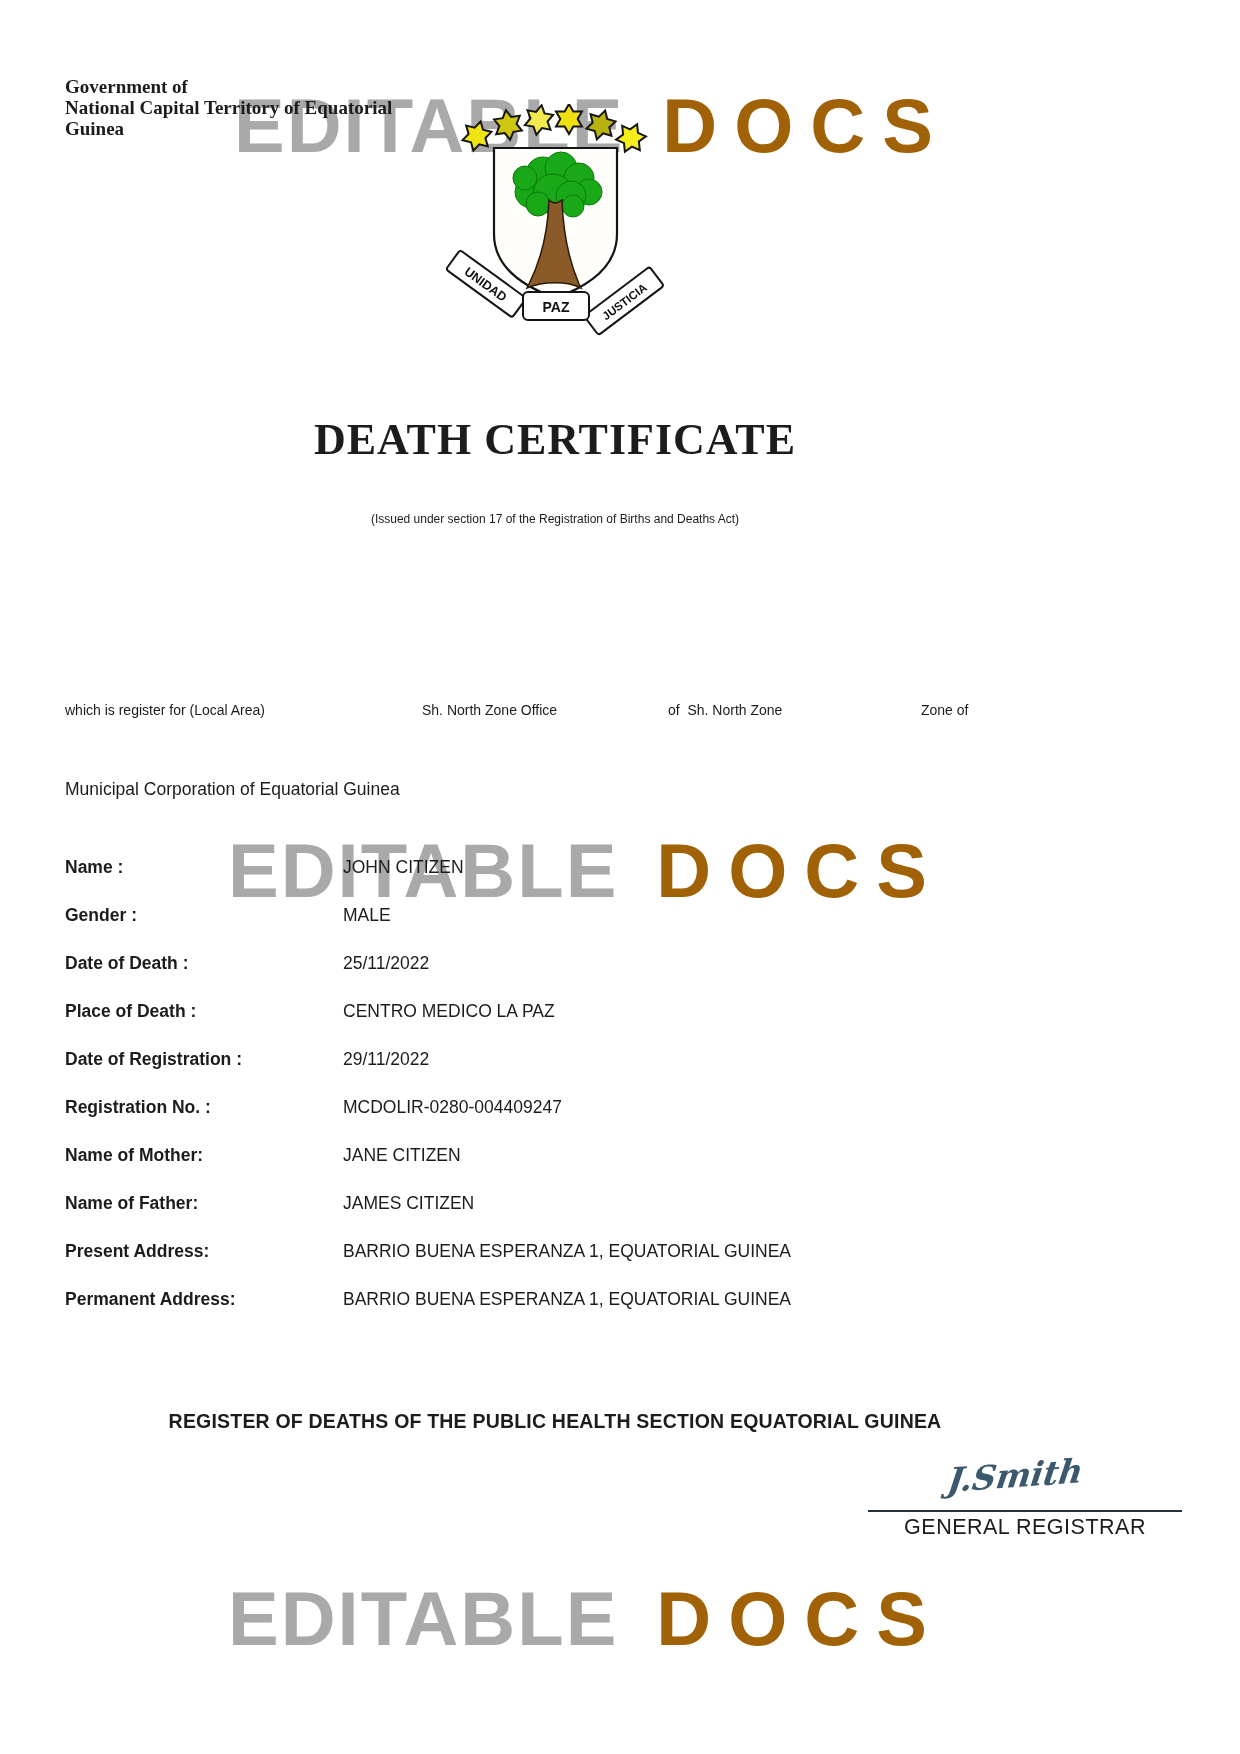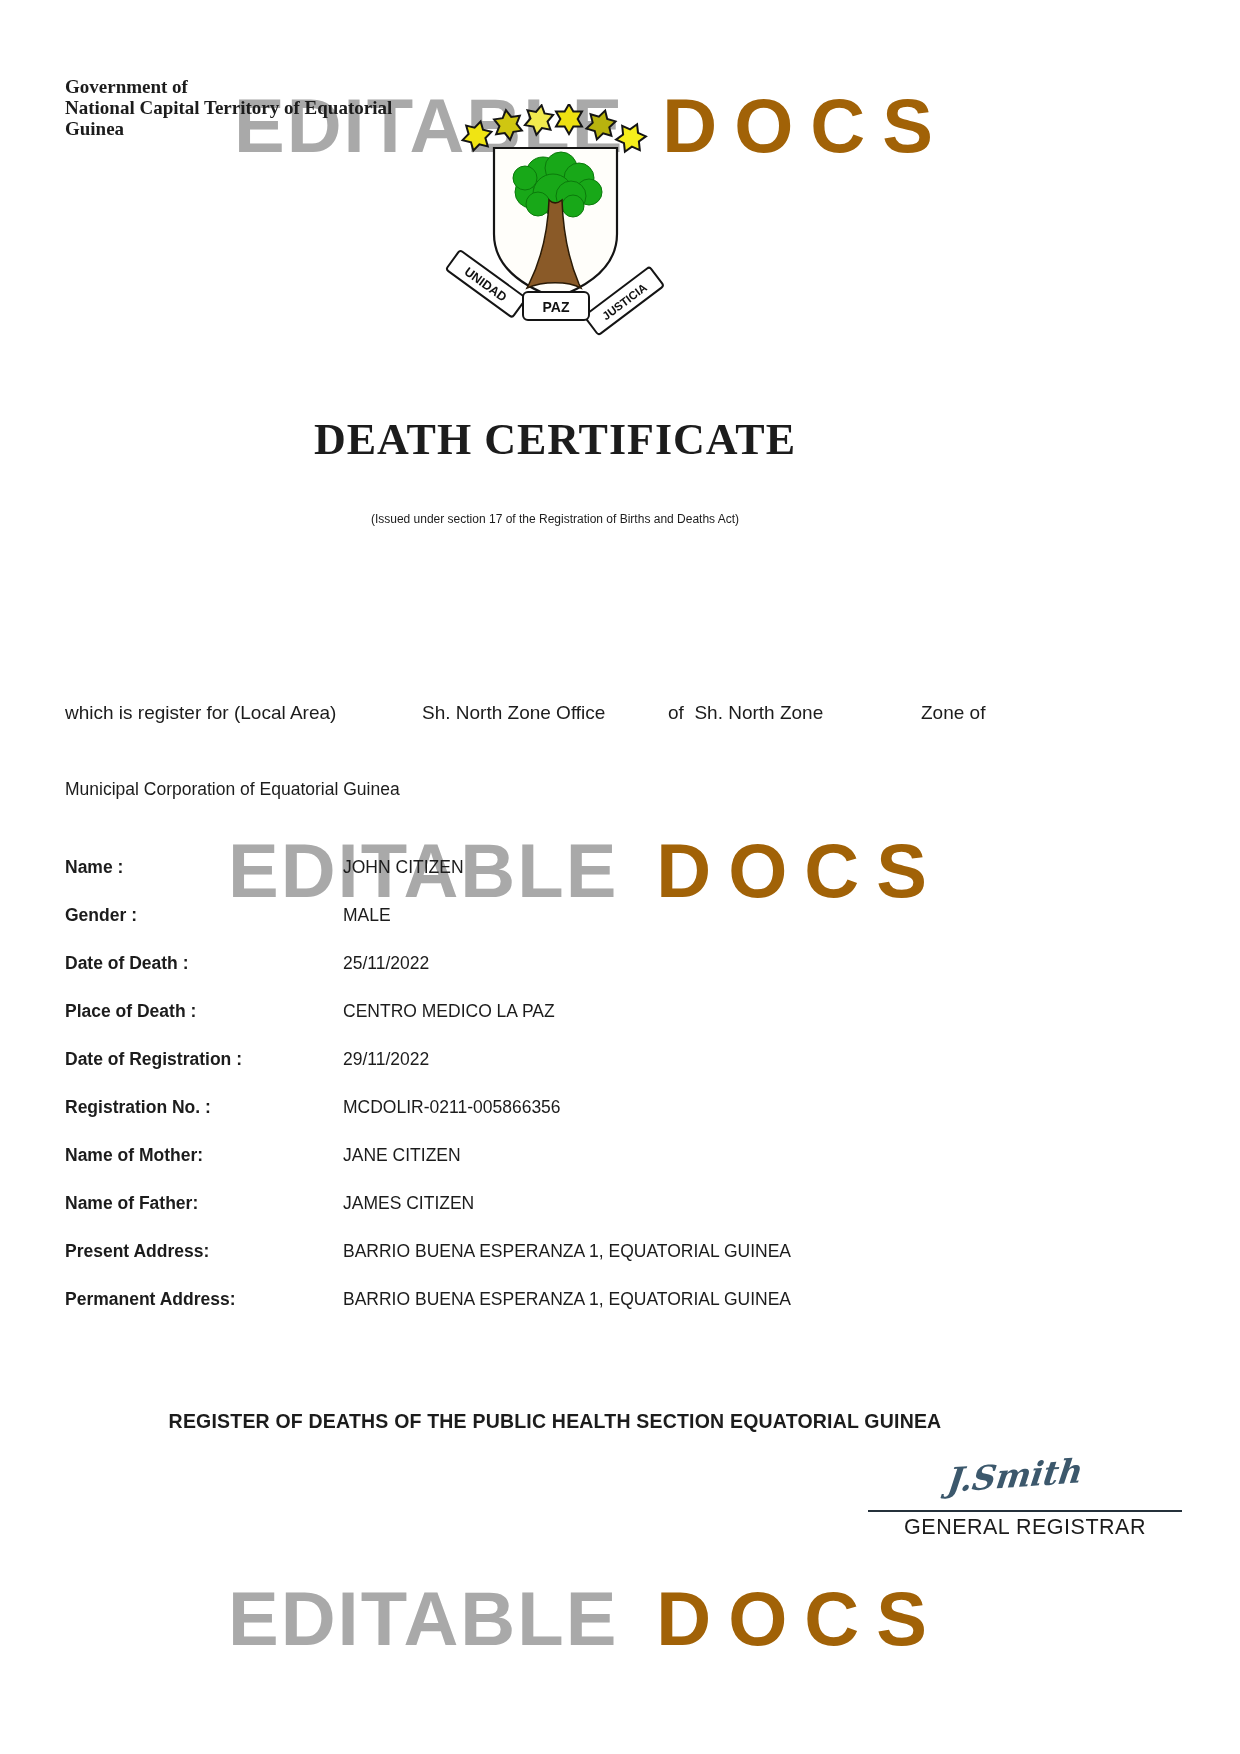--- a/index.html
+++ b/index.html
@@ -21,21 +21,21 @@
   
   .emblem { position:absolute; left:423px; top:104px; z-index:1; }
   .ribbon-text { font-family:"Liberation Sans",sans-serif; font-weight:600; fill:#111; }
   
   .center-col { position:absolute; left:65px; width:980px; text-align:center; z-index:2; }
   .form-no  { top:362px; font-family:"Liberation Serif",serif; font-size:17px; letter-spacing:0.5px; }
   .doc-title{ top:414px; font-family:"Liberation Serif",serif; font-weight:700; font-size:44px; letter-spacing:1px; }
   .subtitle { top:496px; font-size:12px;margin-top:16px; }
   .certify  { position:absolute; left:65px; top:578px; font-size:17.5px; z-index:2; }
   
-  .regline  { position:absolute; left:0; top:702px; width:1240px; height:22px; z-index:2; font-size:19px; }
+  .regline  { position:absolute; left:0; top:702px; width:1240px; height:22px; z-index:2; font-size:14px; }
   .regline span { position:absolute; white-space:pre; }
   .rp1 { left:65px; }
   .rp2 { left:422px; }
   .rp3 { left:668px; }
   .rp4 { left:893px;margin-left:28px; }
   .regline2 { position:absolute; left:65px; top:779px; font-size:17.5px; z-index:2; }
   
   .frow { position:absolute; left:65px; z-index:2; font-size:17.5px; white-space:nowrap; }
   .flabel { display:inline-block; width:278px; font-weight:700; }
   .fvalue { }
@@ -138,21 +138,21 @@
   <div class="frow" style="top:953px">
     <span class="flabel">Date of Death :</span><span class="fvalue">25/11/2022</span>
   </div>
   <div class="frow" style="top:1001px">
     <span class="flabel">Place of Death :</span><span class="fvalue">CENTRO MEDICO LA PAZ</span>
   </div>
   <div class="frow" style="top:1049px">
     <span class="flabel">Date of Registration :</span><span class="fvalue">29/11/2022</span>
   </div>
   <div class="frow" style="top:1097px">
-    <span class="flabel">Registration No. :</span><span class="fvalue">MCDOLIR-0211-005866356</span>
+    <span class="flabel">Registration No. :</span><span class="fvalue">MCDOLIR-0280-004409247</span>
   </div>
   <div class="frow" style="top:1145px">
     <span class="flabel">Name of Mother:</span><span class="fvalue">JANE CITIZEN</span>
   </div>
   <div class="frow" style="top:1193px">
     <span class="flabel">Name of Father:</span><span class="fvalue">JAMES CITIZEN</span>
   </div>
   <div class="frow" style="top:1241px">
     <span class="flabel">Present Address:</span><span class="fvalue">BARRIO BUENA ESPERANZA 1, EQUATORIAL GUINEA</span>
   </div>

